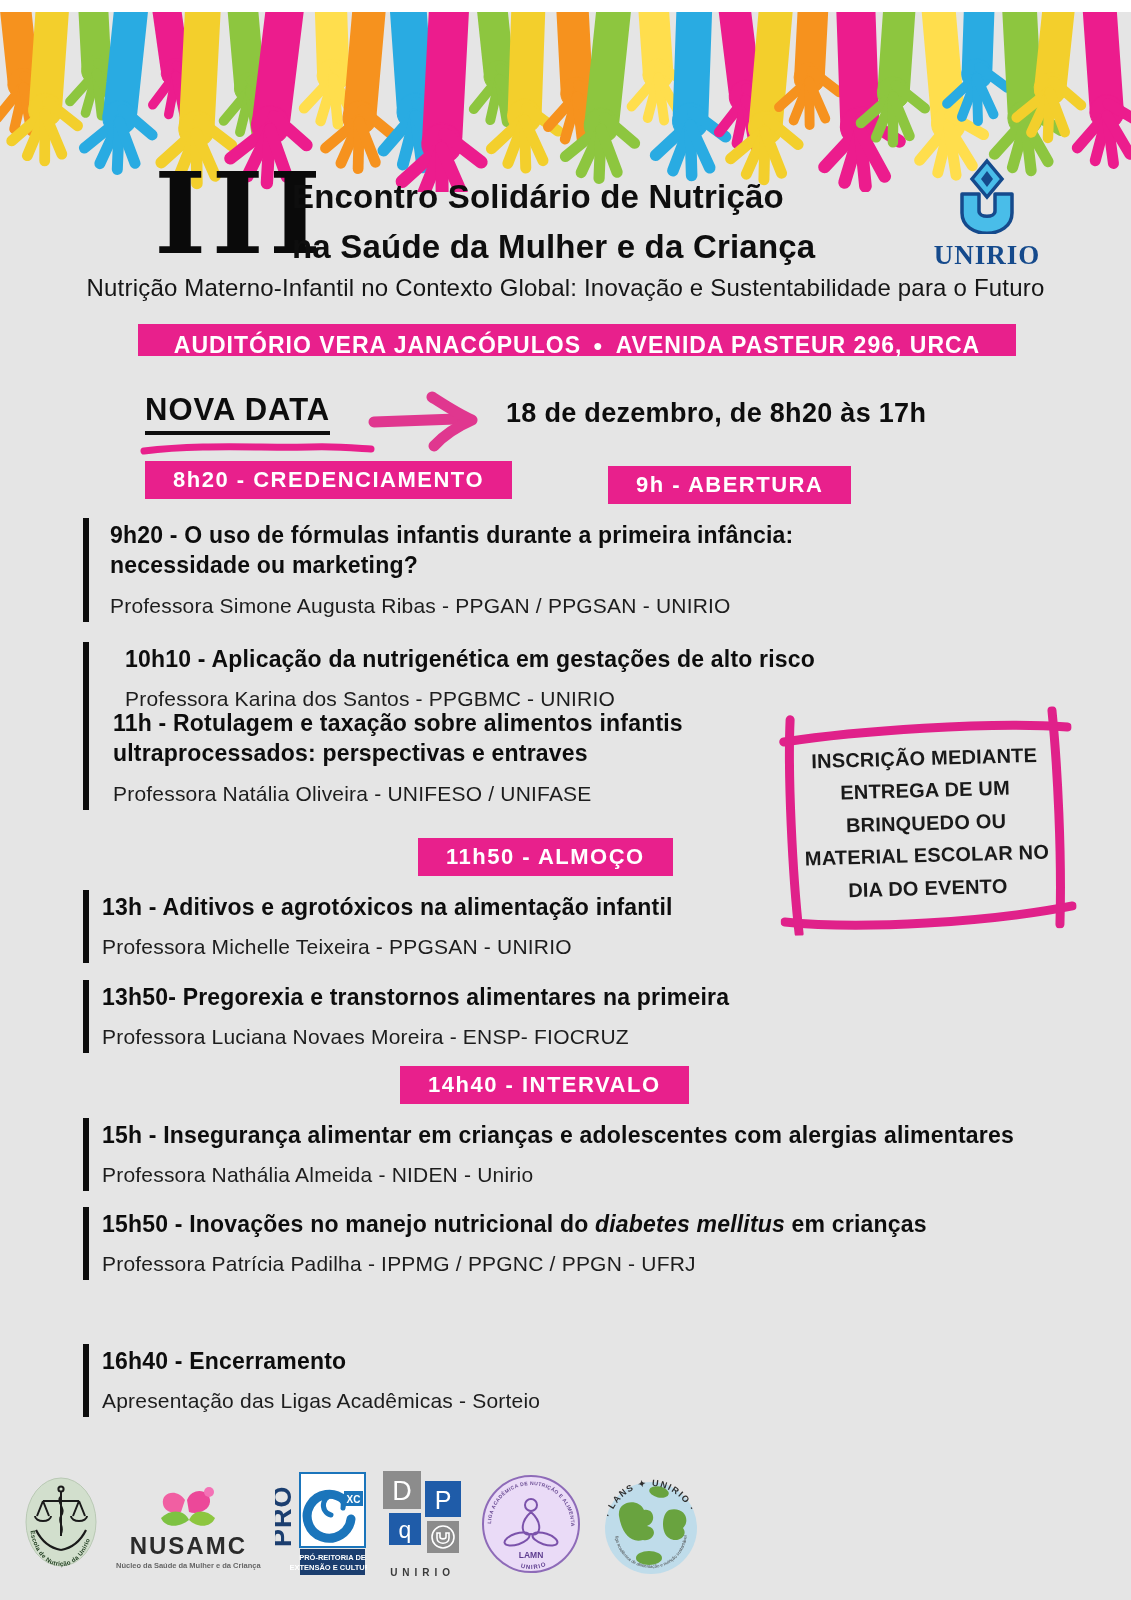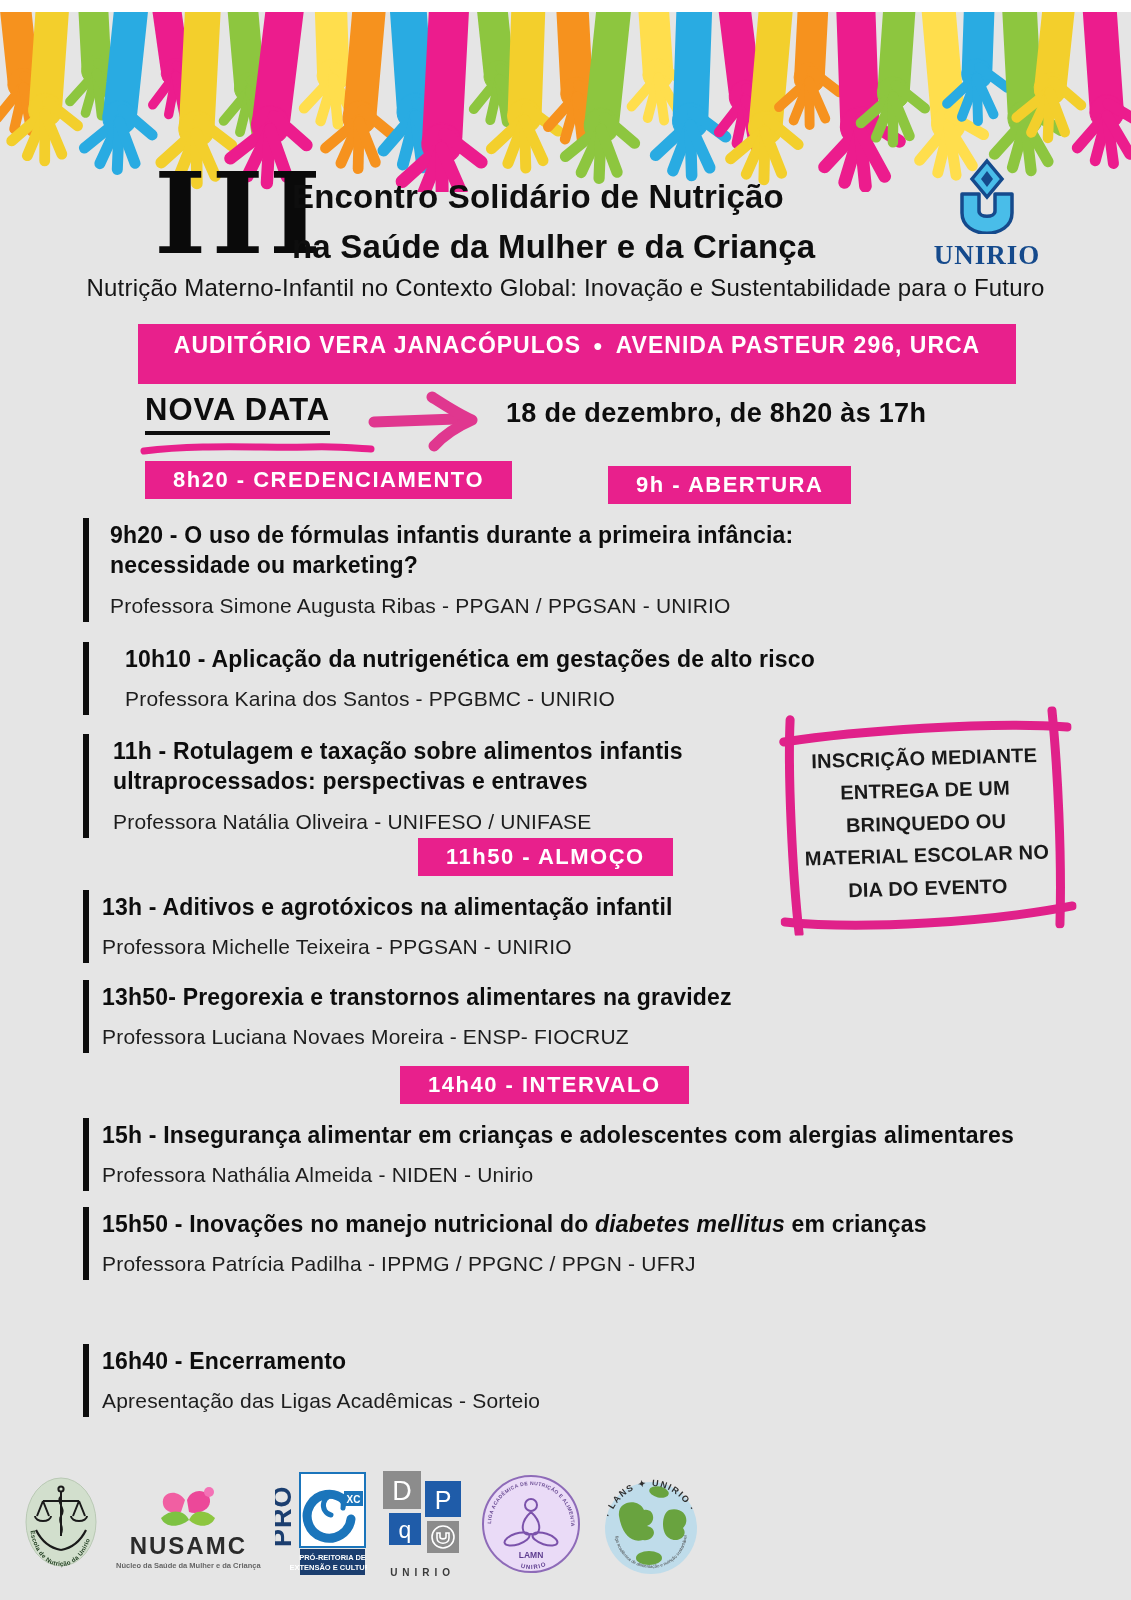--- a/index.html
+++ b/index.html
@@ -13,21 +13,21 @@
   .edition{
     position:absolute;left:154px;top:146px;font-family:"DejaVu Serif",serif;
     font-weight:700;font-size:112px;line-height:1;letter-spacing:5px;color:#0a0a0a;
   }
   .title-lines{position:absolute;left:292px;top:160px;font-weight:700;font-size:33px;line-height:50px;color:#0e0e0e;letter-spacing:.2px;}
   .unirio-top{position:absolute;left:912px;top:146px;width:150px;text-align:center;}
   .unirio-wordmark{font-family:"Liberation Serif",serif;font-weight:700;font-size:27px;color:#154a8c;letter-spacing:1px;margin-top:2px;}
   .subtitle{position:absolute;left:0;top:262px;width:100%;text-align:center;font-size:24px;font-weight:400;color:#151515;letter-spacing:.2px;}
   
   .venue-banner{
-    position:absolute;left:138px;top:312px;width:878px;height:60px;line-height:42px;
+    position:absolute;left:138px;top:312px;width:878px;height:32px;line-height:42px;
     background:var(--pink);color:#fff;font-weight:700;font-size:23px;text-align:center;letter-spacing:1px;
   }
   .venue-banner .dot{padding:0 12px;font-size:16px;vertical-align:2px;}
   
   .nova-data-label{
     position:absolute;left:145px;top:380px;font-size:31px;font-weight:700;letter-spacing:1px;
     border-bottom:4px solid #0d0d0d;padding-bottom:3px;color:#0d0d0d;
   }
   .nova-squiggle{position:absolute;left:140px;top:429px;}
   .nova-arrow{position:absolute;left:368px;top:378px;}
@@ -359,30 +359,30 @@
 
   <div id="schedule-items">
       <div class="schedule-item" style="top: 506px; width: 800px; padding-left: 21px;">
       <div class="item-title"><span class="t1">9h20 - O uso de fórmulas infantis durante a primeira infância: necessidade ou marketing?</span><em class="t2"></em><span class="t3"></span></div>
       <div class="item-speaker sp">Professora Simone Augusta Ribas - PPGAN / PPGSAN - UNIRIO</div>
     </div>
       <div class="schedule-item" style="top: 630px; width: 920px; padding-left: 36px;">
       <div class="item-title"><span class="t1">10h10 - Aplicação da nutrigenética em gestações de alto risco</span><em class="t2"></em><span class="t3"></span></div>
       <div class="item-speaker sp">Professora Karina dos Santos - PPGBMC - UNIRIO</div>
     </div>
-      <div class="schedule-item" style="top: 722px; width: 660px; padding-left: 24px;">
+      <div class="schedule-item" style="top: 694px; width: 660px; padding-left: 24px;">
       <div class="item-title"><span class="t1">11h - Rotulagem e taxação sobre alimentos infantis ultraprocessados: perspectivas e entraves</span><em class="t2"></em><span class="t3"></span></div>
       <div class="item-speaker sp">Professora Natália Oliveira - UNIFESO / UNIFASE</div>
     </div>
       <div class="schedule-item" style="top: 878px; width: 920px;">
       <div class="item-title"><span class="t1">13h - Aditivos e agrotóxicos na alimentação infantil</span><em class="t2"></em><span class="t3"></span></div>
       <div class="item-speaker sp">Professora Michelle Teixeira - PPGSAN - UNIRIO</div>
     </div>
       <div class="schedule-item" style="top: 968px; width: 920px;">
-      <div class="item-title"><span class="t1">13h50- Pregorexia e transtornos alimentares na gravidez</span><em class="t2"></em><span class="t3"></span></div>
+      <div class="item-title"><span class="t1">13h50- Pregorexia e transtornos alimentares na primeira</span><em class="t2"></em><span class="t3"></span></div>
       <div class="item-speaker sp">Professora Luciana Novaes Moreira - ENSP- FIOCRUZ</div>
     </div>
       <div class="schedule-item" style="top: 1106px; width: 1046px;">
       <div class="item-title"><span class="t1">15h -  Insegurança alimentar em crianças e adolescentes com alergias alimentares</span><em class="t2"></em><span class="t3"></span></div>
       <div class="item-speaker sp">Professora Nathália Almeida - NIDEN - Unirio</div>
     </div>
       <div class="schedule-item" style="top: 1195px; width: 975px;">
       <div class="item-title"><span class="t1">15h50 - Inovações no manejo nutricional do </span><em class="t2">diabetes mellitus</em><span class="t3"> em crianças</span></div>
       <div class="item-speaker sp">Professora Patrícia Padilha - IPPMG / PPGNC / PPGN - UFRJ</div>
     </div>

